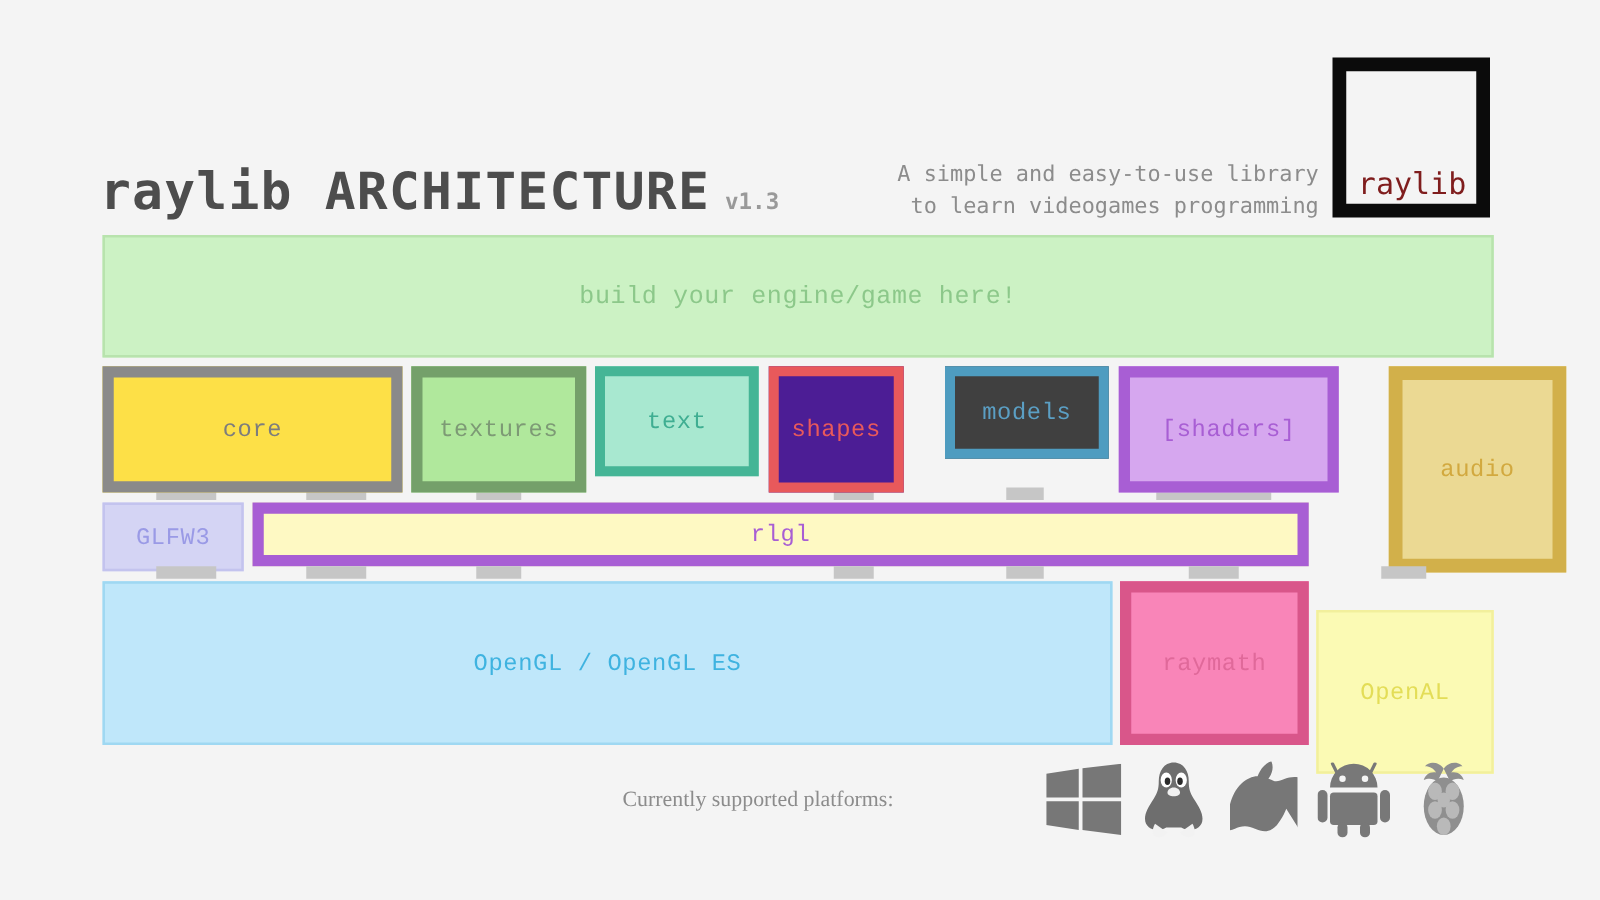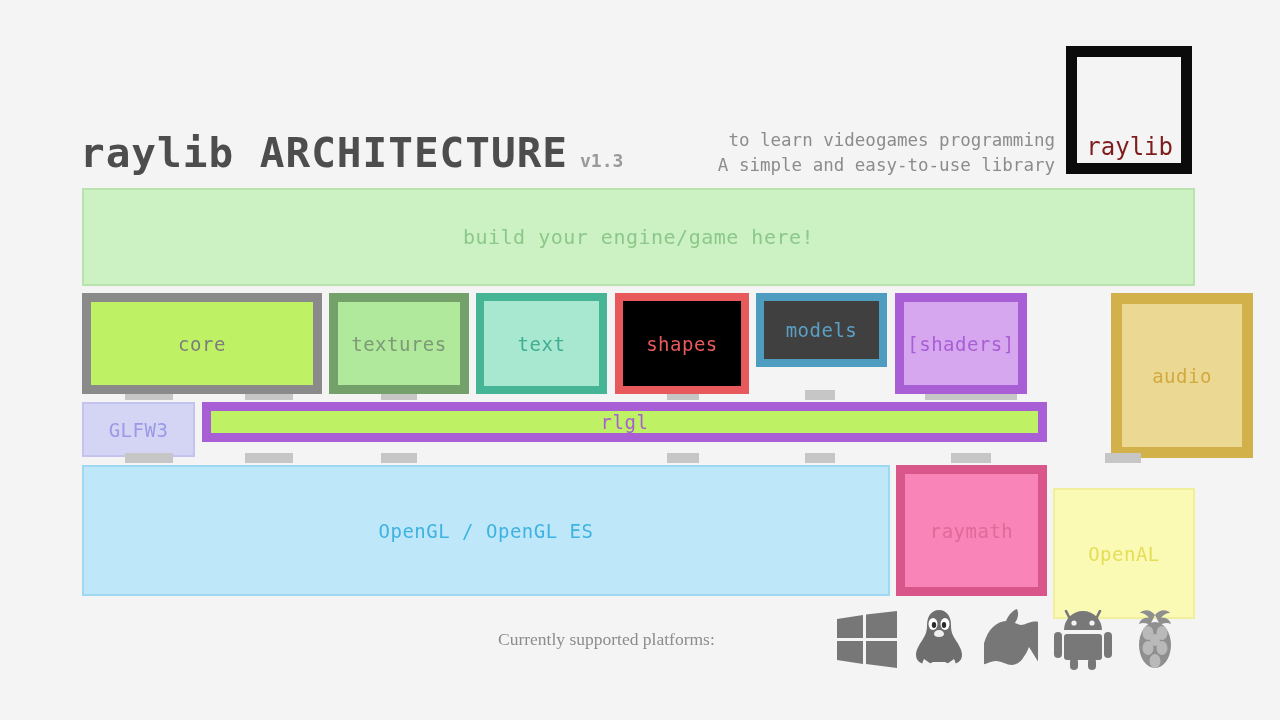--- a/index.html
+++ b/index.html
@@ -49,20 +49,21 @@
 
   
   .blk {
     position: absolute;
     display: flex;
     align-items: center;
     justify-content: center;
     font-size: 19px;
     letter-spacing: 0.5px;
     white-space: nowrap;
+    font-family: Liberation Mono, monospace;
   }
   .tab {
     position: absolute;
     background: #c6c6c6;
     height: 10px;
   }
 
   
   .footer-label {
     position: absolute; left: 498px; top: 629px;
@@ -78,70 +79,70 @@
 </head>
 <body>
 
 <div id="page">
 
   <div class="title">
     <span>raylib ARCHITECTURE</span><span class="ver">v1.3</span>
   </div>
 
   <div class="tagline">
+    <div>A simple and easy-to-use library</div>
     <div>to learn videogames programming</div>
-    <div>A simple and easy-to-use library</div>
   </div>
 
   <div class="logo">
     <div class="logo-text">raylib</div>
   </div>
 
   <div id="layer-user">
       <div class="blk" style="left: 82px; top: 188px; width: 1113px; height: 98px; background: rgb(204, 242, 196); border: 2px solid rgb(184, 227, 173);">
         <span style="color: rgb(140, 200, 138); font-size: 20px;">build your engine/game here!</span>
       </div>
     </div>
   <div id="layer-tabs-top">
       <div class="tab" style="left: 125px; top: 390px; width: 48px;"></div>
       <div class="tab" style="left: 245px; top: 390px; width: 48px;"></div>
       <div class="tab" style="left: 381px; top: 390px; width: 36px;"></div>
       <div class="tab" style="left: 667px; top: 390px; width: 32px;"></div>
       <div class="tab" style="left: 805px; top: 390px; width: 30px;"></div>
       <div class="tab" style="left: 925px; top: 390px; width: 92px;"></div>
     </div>
   <div id="layer-modules">
-      <div class="blk" style="left: 82px; top: 293px; width: 240px; height: 101px; background: #bef264; border: 9px solid rgb(138, 138, 138);">
+      <div class="blk" style="left: 82px; top: 293px; width: 240px; height: 101px; background: #fde047; border: 9px solid rgb(138, 138, 138);">
         <span style="color: rgb(125, 125, 125);">core</span>
       </div>
       <div class="blk" style="left: 329px; top: 293px; width: 140px; height: 101px; background: rgb(176, 232, 156); border: 9px solid rgb(116, 160, 106);">
         <span style="color: rgb(125, 154, 117);">textures</span>
       </div>
-      <div class="blk" style="left: 476px; top: 293px; width: 131px; height: 101px; background: rgb(168, 232, 208); border: 8px solid rgb(69, 181, 150);">
+      <div class="blk" style="left: 476px; top: 293px; width: 131px; height: 88px; background: rgb(168, 232, 208); border: 8px solid rgb(69, 181, 150);">
         <span style="color: rgb(63, 174, 146);">text</span>
       </div>
-      <div class="blk" style="left: 615px; top: 293px; width: 134px; height: 101px; background: #000000; border: 8px solid rgb(232, 89, 91);">
+      <div class="blk" style="left: 615px; top: 293px; width: 108px; height: 101px; background: #4c1d95; border: 8px solid rgb(232, 89, 91);">
         <span style="color: rgb(232, 89, 91);">shapes</span>
       </div>
       <div class="blk" style="left: 756px; top: 293px; width: 131px; height: 74px; background: #404040; border: 8px solid rgb(78, 156, 192);">
         <span style="color: rgb(91, 159, 196);">models</span>
       </div>
-      <div class="blk" style="left: 895px; top: 293px; width: 132px; height: 101px; background: rgb(214, 167, 239); border: 9px solid rgb(168, 94, 212);">
+      <div class="blk" style="left: 895px; top: 293px; width: 176px; height: 101px; background: rgb(214, 167, 239); border: 9px solid rgb(168, 94, 212);">
         <span style="color: rgb(168, 94, 212);">[shaders]</span>
       </div>
       <div class="blk" style="left: 1111px; top: 293px; width: 142px; height: 165px; background: rgb(235, 217, 147); border: 11px solid rgb(210, 176, 74);">
         <span style="color: rgb(210, 169, 63);">audio</span>
       </div>
     </div>
   <div id="layer-tabs-mid"></div>
   <div id="layer-middle">
       <div class="blk" style="left: 82px; top: 402px; width: 113px; height: 55px; background: rgb(212, 212, 244); border: 2px solid rgb(195, 195, 238);">
         <span style="color: rgb(154, 154, 230);">GLFW3</span>
       </div>
-      <div class="blk" style="left: 202px; top: 402px; width: 845px; height: 40px; background: #bef264; border: 9px solid rgb(168, 94, 212);">
+      <div class="blk" style="left: 202px; top: 402px; width: 845px; height: 51px; background: #fef9c3; border: 9px solid rgb(168, 94, 212);">
         <span style="color: rgb(168, 94, 212);">rlgl</span>
       </div>
     </div>
   <div id="layer-tabs-bot">
       <div class="tab" style="left: 125px; top: 453px; width: 48px;"></div>
       <div class="tab" style="left: 245px; top: 453px; width: 48px;"></div>
       <div class="tab" style="left: 381px; top: 453px; width: 36px;"></div>
       <div class="tab" style="left: 667px; top: 453px; width: 32px;"></div>
       <div class="tab" style="left: 805px; top: 453px; width: 30px;"></div>
       <div class="tab" style="left: 951px; top: 453px; width: 40px;"></div>

